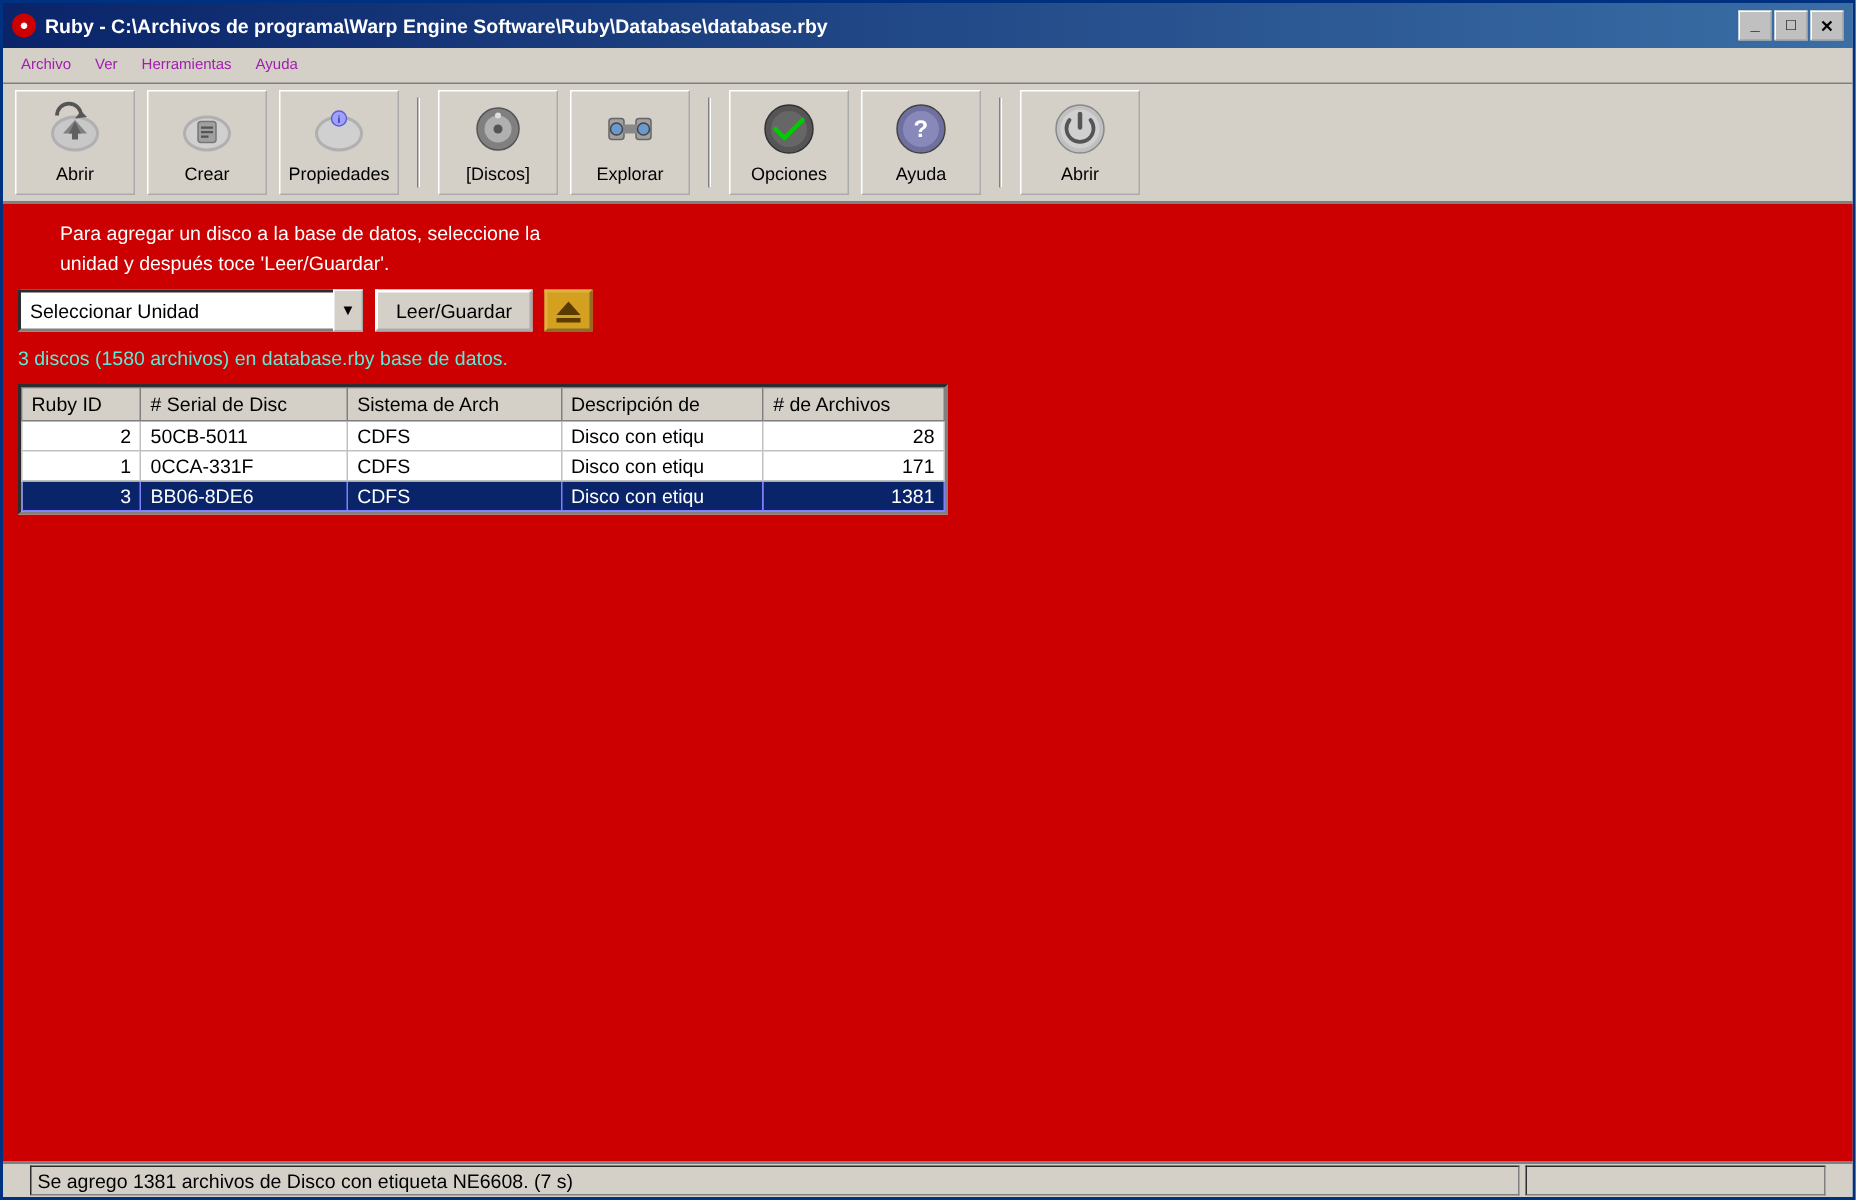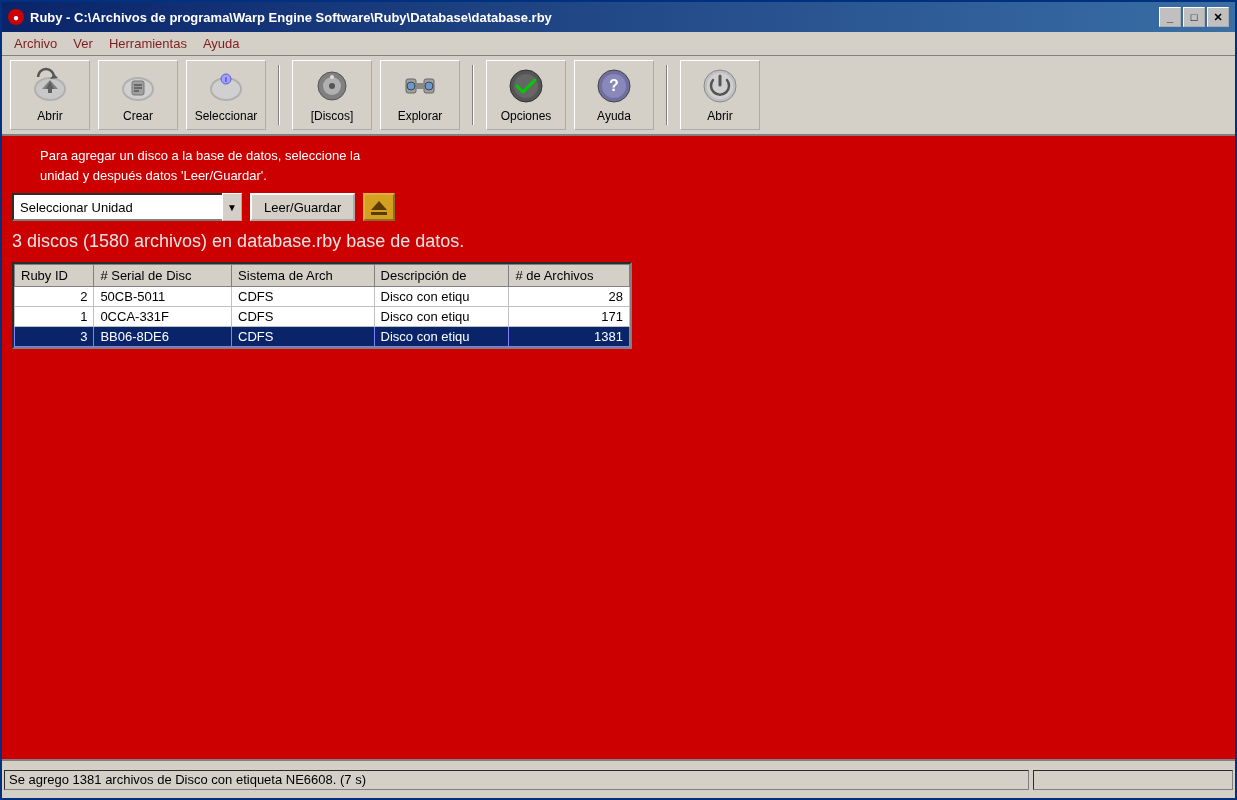--- a/index.html
+++ b/index.html
@@ -80,22 +80,22 @@
       display: flex;
       align-items: center;
       padding: 0 4px;
       border-bottom: 1px solid #808080;
       flex-shrink: 0;
     }
 
     .menu-item {
       padding: 2px 8px;
       cursor: pointer;
-      font-size: 13px;
-      color: #7f1d1d;
+      font-size: 10px;
+      color: #a21caf;
     }
 
     
     .toolbar {
       background: #d4d0c8;
       height: 80px;
       display: flex;
       align-items: center;
       padding: 4px 8px;
       border-bottom: 2px solid #808080;
@@ -199,22 +199,22 @@
       background: #d4a020;
       border: 2px outset #e0b040;
       cursor: pointer;
       display: flex;
       align-items: center;
       justify-content: center;
       font-size: 16px;
     }
 
     .status-text {
-      color: #e5e5e5;
-      font-size: 18px;
+      color: #5eead4;
+      font-size: 13px;
       margin-bottom: 10px;
     }
 
     
     .table-container {
       background: white;
       border: 2px inset #808080;
       overflow: auto;
       max-height: 200px;
       width: 620px;
@@ -257,26 +257,26 @@
     tbody td.number {
       text-align: right;
     }
 
     tbody tr.selected td {
       border-color: #8080ff;
     }
 
     
     .status-bar {
-      height: 39px;
+      height: 24px;
       background: #d4d0c8;
       border-top: 2px solid #808080;
       display: flex;
       align-items: center;
-      padding: 0 2px;
+      padding: 0 18px;
       font-size: 13px;
       flex-shrink: 0;
     }
 
     .status-bar-main {
       flex: 1;
       border: 1px inset #808080;
       height: 20px;
       display: flex;
       align-items: center;
@@ -344,21 +344,21 @@
       <span>Crear</span>
     </div>
 
     <div class="toolbar-btn">
       <svg width="40" height="38">
         <ellipse cx="20" cy="22" rx="16" ry="12" fill="#b0b0b0"></ellipse>
         <ellipse cx="20" cy="22" rx="14" ry="10" fill="#d0d0d0"></ellipse>
         <circle cx="20" cy="12" r="5" fill="#a0a0ff" stroke="#6060cc" stroke-width="1"></circle>
         <text x="19" y="15" font-size="7" fill="#3333aa" font-weight="bold">i</text>
       </svg>
-      <span>Seleccionar</span>
+      <span>Propiedades</span>
     </div>
 
     <div class="toolbar-separator"></div>
 
     <div class="toolbar-btn">
       <svg width="40" height="38">
         <circle cx="20" cy="19" r="14" fill="#808080" stroke="#555" stroke-width="1"></circle>
         <circle cx="20" cy="19" r="9" fill="#b0b0b0"></circle>
         <circle cx="20" cy="19" r="3" fill="#555"></circle>
         <circle cx="20" cy="10" r="2" fill="#ddd"></circle>
@@ -412,21 +412,21 @@
       </svg>
       <span>Abrir</span>
     </div>
 
   </div>
 
   <div class="main-content">
 
     <div class="instruction-text">
       <span>Para agregar un disco a la base de datos, seleccione la</span><br>
-      <span>unidad y después datos 'Leer/Guardar'.</span>
+      <span>unidad y después toce 'Leer/Guardar'.</span>
     </div>
 
     <div class="controls-row">
       <div class="select-wrapper">
         <select>
           <option>Seleccionar Unidad</option>
         </select>
         <div class="select-arrow">▼</div>
       </div>
       <button class="btn-leer">Leer/Guardar</button>

